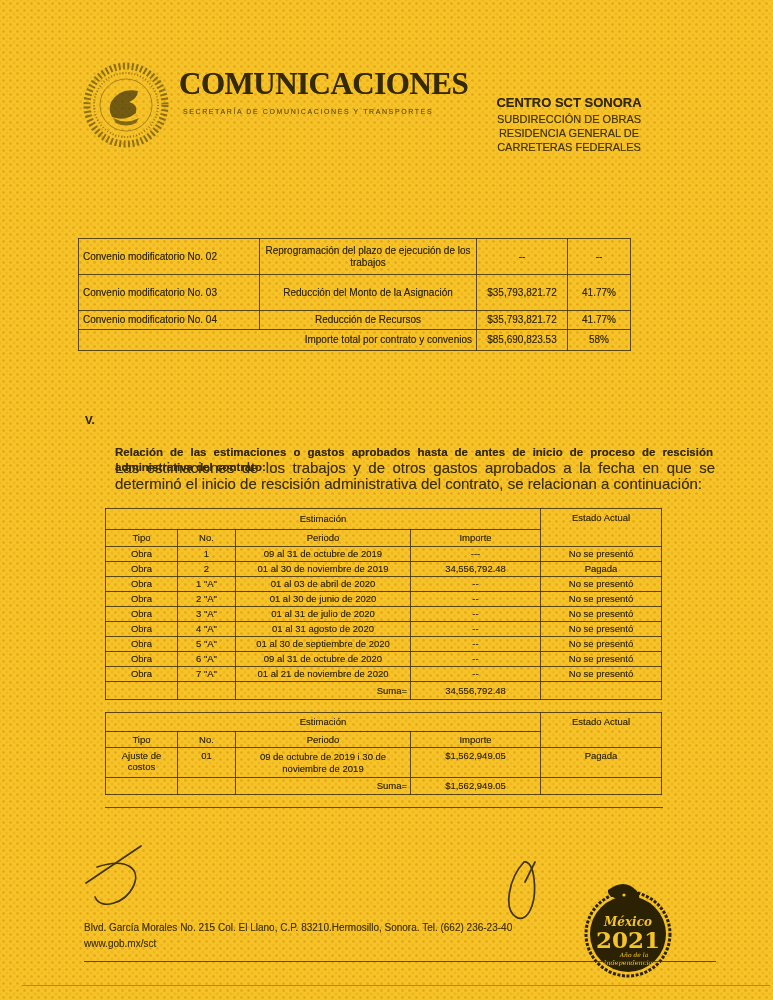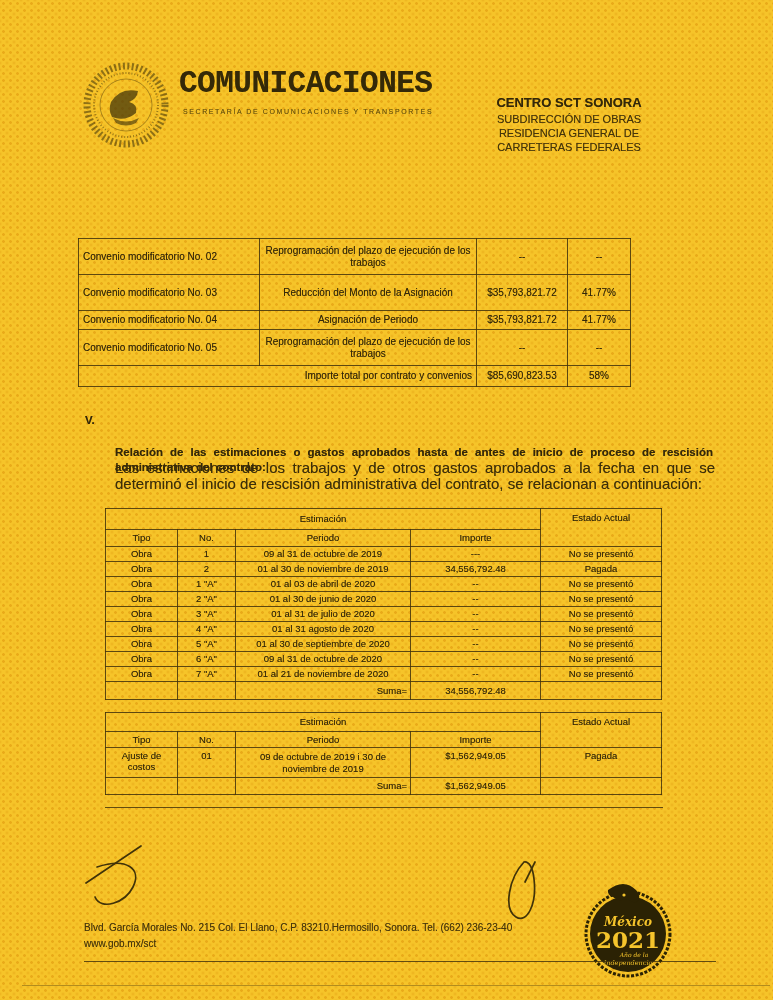--- a/index.html
+++ b/index.html
@@ -12,21 +12,21 @@
     background-image:
       radial-gradient(circle, rgba(219,144,10,0.50) 1.1px, rgba(219,144,10,0) 1.6px),
       radial-gradient(circle, rgba(219,144,10,0.30) 1.1px, rgba(219,144,10,0) 1.6px);
     background-size:7px 7px,7px 7px;
     background-position:0 0,3.5px 3.5px;
     font-family:"Liberation Sans", sans-serif;
     color:#33270a;
     text-shadow:0 0 0.5px rgba(62,48,8,0.55);
   }
   .abs{position:absolute;}
-  .brand{font-family:Liberation Mono, monospace;font-weight:bold;font-size:31px;letter-spacing:-0.5px;color:#342908;white-space:nowrap;}
+  .brand{font-family:Liberation Serif, serif;font-weight:bold;font-size:31px;letter-spacing:-0.5px;color:#342908;white-space:nowrap;}
   .brand-sub{font-size:7px;letter-spacing:1.6px;color:rgba(104,82,14,0.85);white-space:nowrap;}
   .office{width:242px;text-align:center;line-height:14px;}
   .office .o-name{font-weight:bold;font-size:13px;margin-bottom:2px;}
   .office .o-line{font-size:11px;color:rgba(62,48,10,0.92);}
   .doc-title{width:492px;text-align:center;font-weight:bold;font-size:13px;line-height:17px;}
   table.t{border-collapse:collapse;table-layout:fixed;}
   table.t td,table.t th{
     border:1.3px solid rgba(66,51,12,0.85);
     font-size:10px;line-height:1.18;
     padding:1px 4px;text-align:center;vertical-align:middle;
@@ -87,29 +87,23 @@
       <td>--</td>
     </tr>
     <tr style="height:36px;">
       <td class="la">Convenio modificatorio No. 03</td>
       <td>Reducción del Monto de la Asignación</td>
       <td>$35,793,821.72</td>
       <td>41.77%</td>
     </tr>
     <tr style="height:19px;">
       <td class="la">Convenio modificatorio No. 04</td>
-      <td>Asignación de Periodo</td>
+      <td>Reducción de Recursos</td>
       <td>$35,793,821.72</td>
       <td>41.77%</td>
-    </tr>
-    <tr style="height:36px;">
-      <td class="la">Convenio modificatorio No. 05</td>
-      <td>Reprogramación del plazo de ejecución de los trabajos</td>
-      <td>--</td>
-      <td>--</td>
     </tr>
     <tr style="height:21px;">
       <td class="ra" colspan="2">Importe total por contrato y convenios</td>
       <td>$85,690,823.53</td>
       <td>58%</td>
     </tr>
   </tbody>
     </table>
 
   <div class="abs sec-head" style="left:85px;top:413px;width:628px;">

